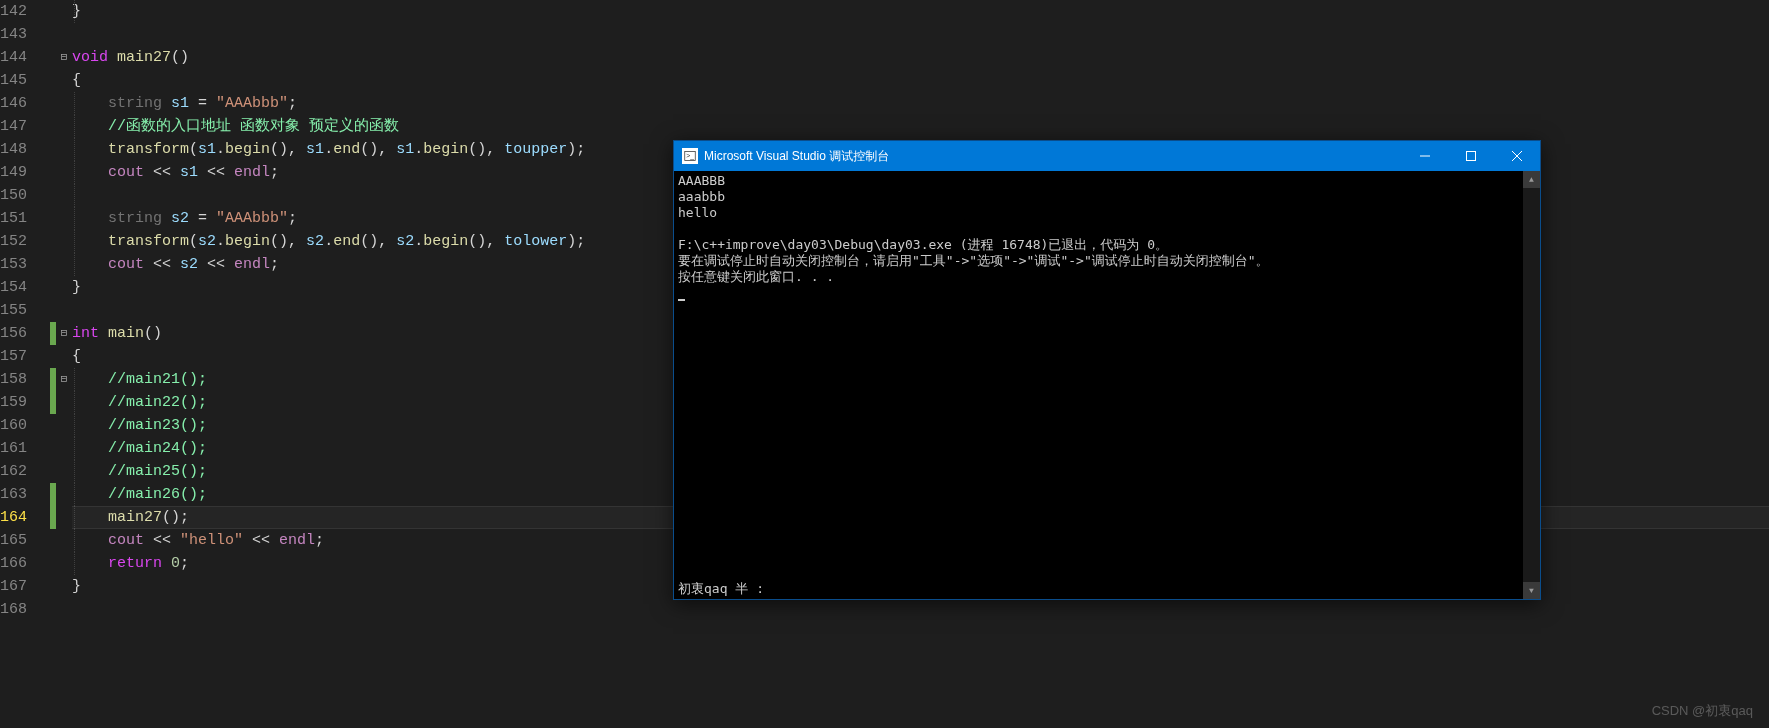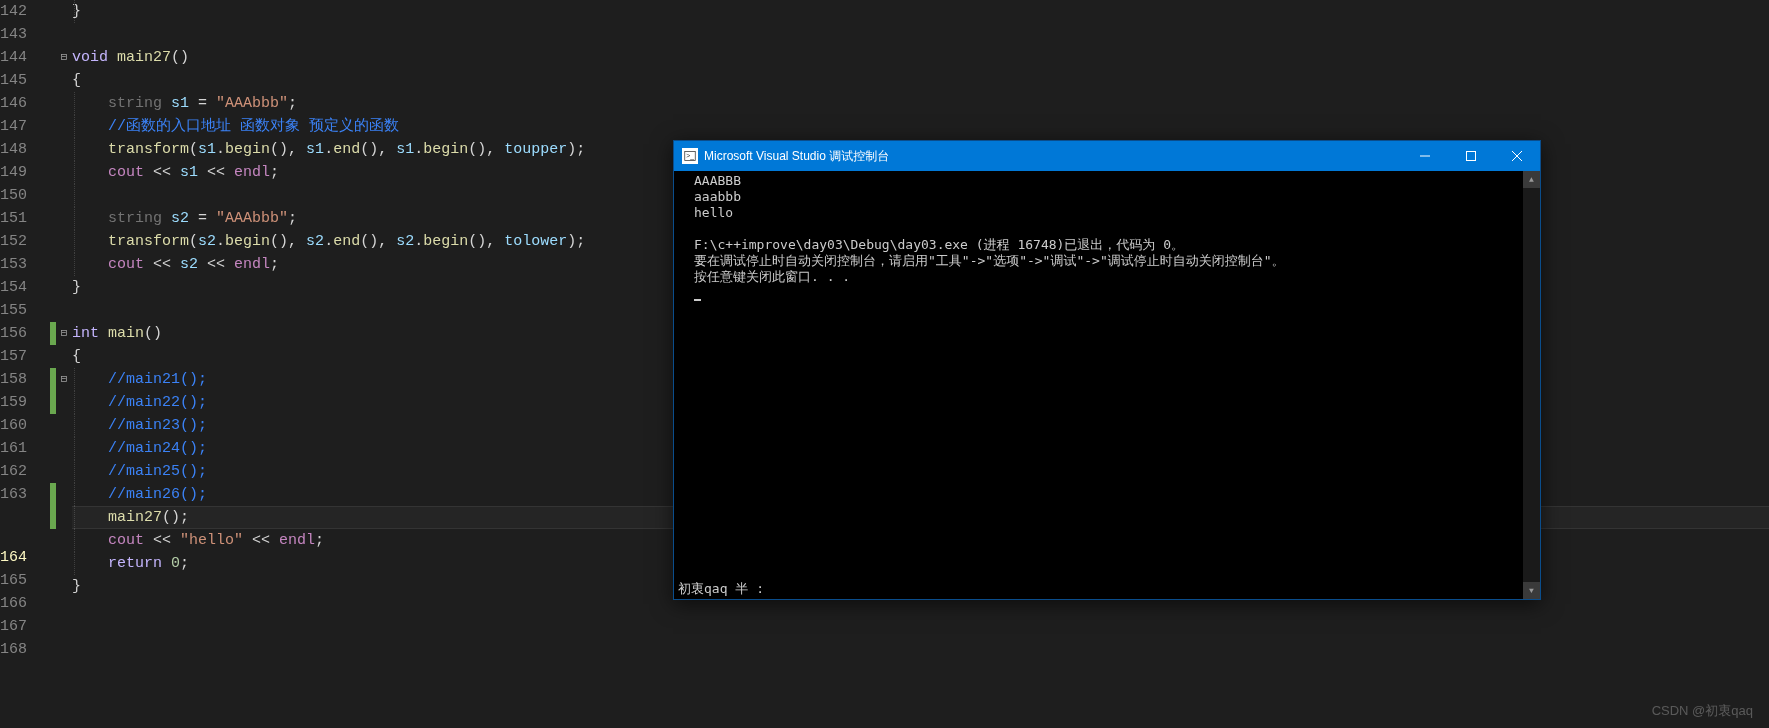--- a/index.html
+++ b/index.html
@@ -24,21 +24,21 @@
       text-align: left;
       padding-right: 8px;
       color: #858585;
       user-select: none;
       flex-shrink: 0;
     }
     .gutter .ln {
       height: 23px;
       line-height: 23px;
     }
-    .gutter .ln.white { color: #fef9c3; margin-top: 40px; }
+    .gutter .ln.white { color: #fde047; }
     .change-marks {
       width: 6px;
       flex-shrink: 0;
       background: #1e1e1e;
     }
     .change-marks .mark {
       height: 23px;
     }
     .change-marks .mark.green { background: #6aa84f; }
     .fold-col {
@@ -65,27 +65,27 @@
       white-space: pre;
       position: relative;
     }
     .indent-guide {
       position: absolute;
       top: 0;
       bottom: 0;
       width: 1px;
       border-left: 1px dotted #404040;
     }
-    .tok-kw { color: #c4b5fd; }
+    .tok-kw { color: #d946ef; }
     .tok-type { color: #737373; }
     .tok-func { color: #dcdcaa; font-family: Liberation Mono, monospace; }
     .tok-var { color: #9cdcfe; }
     .tok-str { color: #ce9178; }
     .tok-num { color: #b5cea8; }
-    .tok-comment { color: #3b82f6; }
+    .tok-comment { color: #86efac; }
     .tok-cout { color: #c586c0; }
     .current-line-hl {
       position: absolute;
       left: 0;
       right: 0;
       height: 23px;
       background: rgba(255,255,255,0.03);
       border-top: 1px solid rgba(255,255,255,0.07);
       border-bottom: 1px solid rgba(255,255,255,0.07);
       pointer-events: none;
@@ -134,21 +134,21 @@
       cursor: pointer;
       color: #fff;
     }
     .console-body {
       flex: 1;
       display: flex;
       background: #000;
     }
     .console-content {
       flex: 1;
-      padding: 2px 20px;
+      padding: 2px 4px;
       font-family: 'NSimSun', SimSun, Consolas, monospace;
       font-size: 13px;
       line-height: 16px;
       color: #cccccc;
       white-space: pre-wrap;
       overflow: hidden;
       position: relative;
     }
     .console-cursor {
       display: inline-block;

